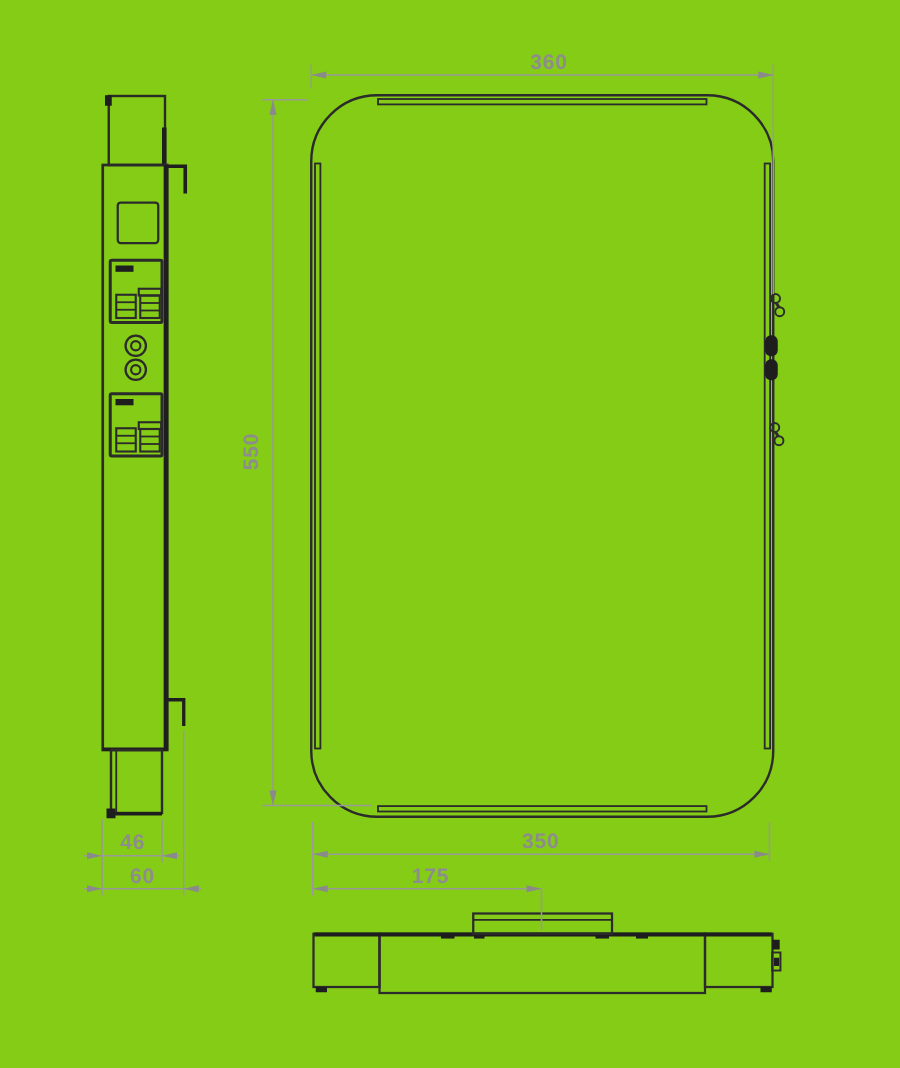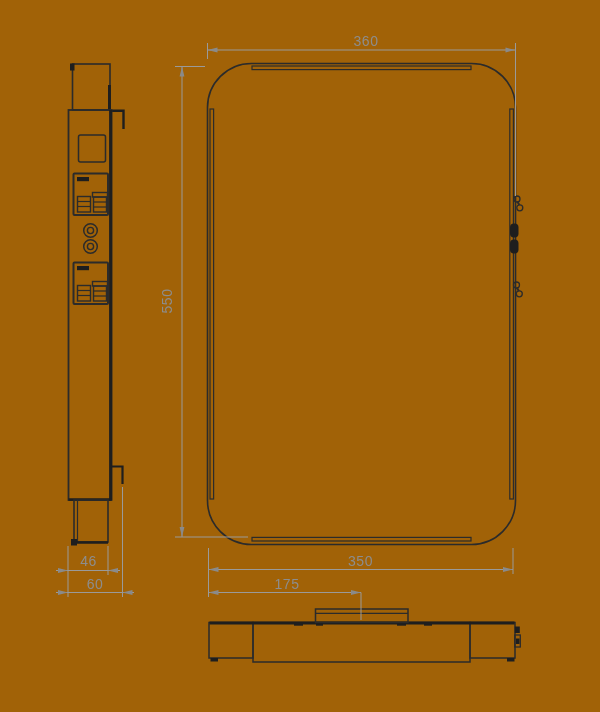--- a/index.html
+++ b/index.html
@@ -8,21 +8,22 @@
     width: 600px;
     height: 712px;
     background: #ffffff;
     overflow: hidden;
     font-family: "Liberation Sans", sans-serif;
   }
   .canvas {
     position: relative;
     width: 600px;
     height: 712px;
-    background: #a16207;
+    background: #84cc16;
+    font-weight: bold;
   }
   svg { display: block; }
   .ln    { stroke: #2b2b2b; fill: none; }
   .ln-th { stroke: #1e1e1e; fill: none; }
   .fillk { fill: #1e1e1e; stroke: none; }
   .dim   { stroke: #9a9a9a; stroke-width: 1; fill: none; }
   .arrow { fill: #8a8a8a; stroke: none; }
   .dimtxt {
     fill: #8d8d8d;
     font-family: "Liberation Sans", sans-serif;

